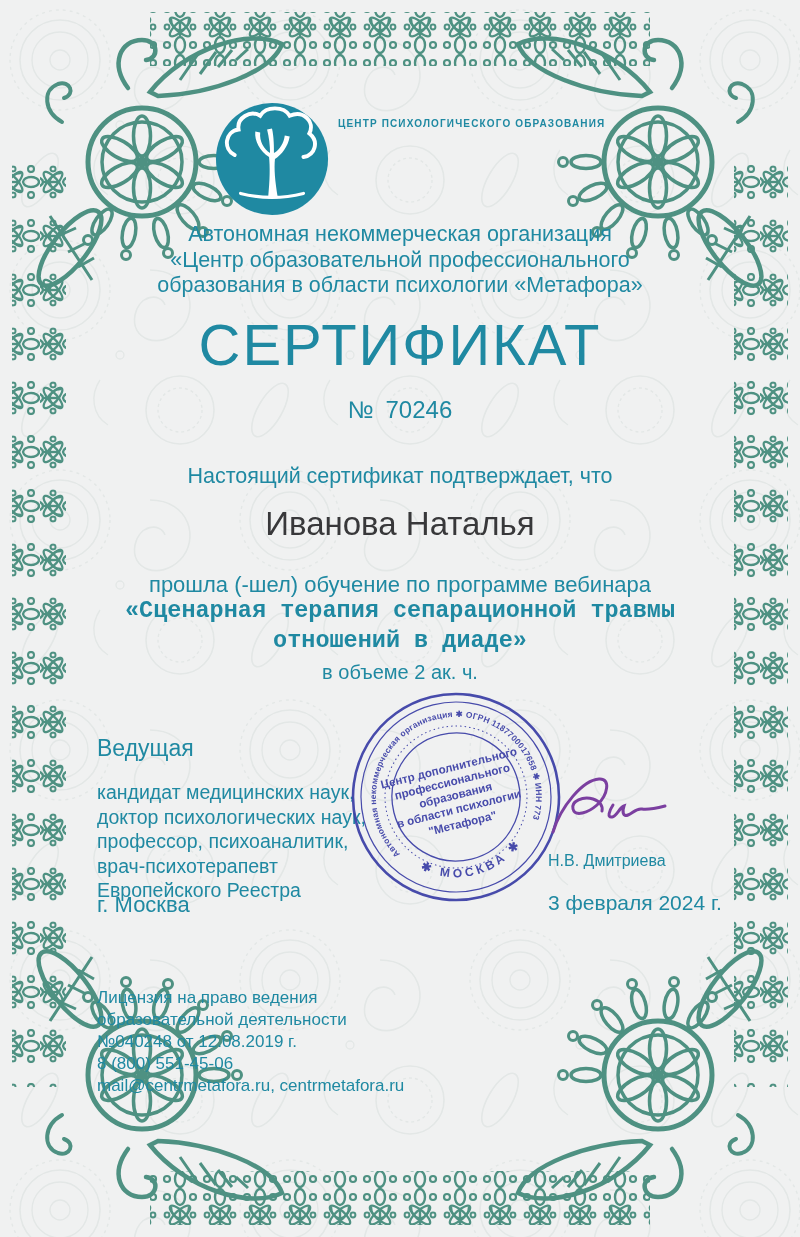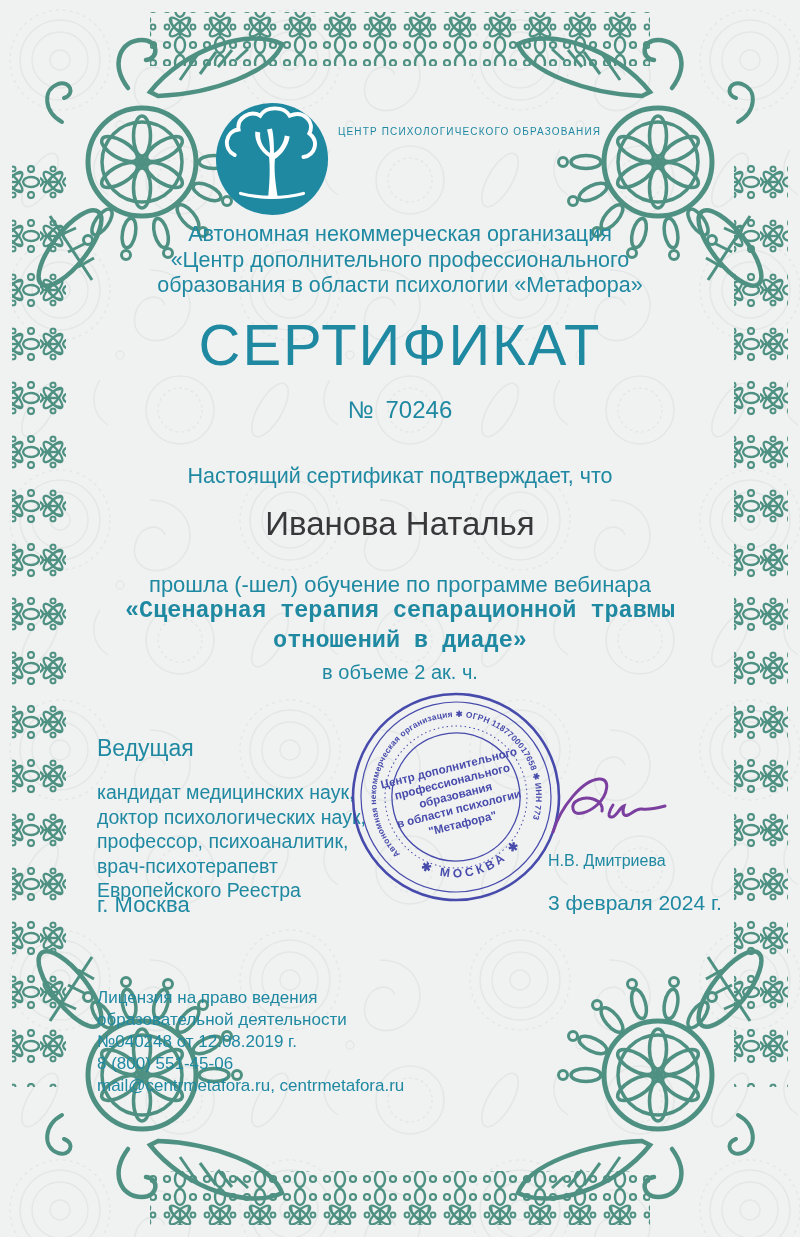--- a/index.html
+++ b/index.html
@@ -27,21 +27,21 @@
   .white-st{stroke:#ffffff; fill:none;}
   .white-f{fill:#ffffff; stroke:none;}
   .teal-f{fill:var(--teal); stroke:none;}
 
   .brand-name{
     font-family:"Liberation Serif", serif;
     font-size:40px; letter-spacing:3px; line-height:1;
     color:var(--teal); white-space:nowrap;
   }
   .brand-tagline{
-    margin-top:8px; font-size:10px; font-weight:normal; letter-spacing:1.15px;
+    font-size:10px; font-weight:bold; letter-spacing:1.15px;
     color:var(--teal); white-space:nowrap;
   }
   .org-name{top:222px; font-size:21.5px; line-height:25.5px; color:var(--teal);}
   .cert-title{top:311px; font-size:58px; letter-spacing:2px; color:var(--teal);}
   .cert-number{top:396px; font-size:24px; color:var(--teal);}
   .cert-number .num{margin-left:12px;}
   .confirm{top:464px; font-size:21.5px; color:var(--teal);}
   .recipient{top:505px; font-size:33px; font-weight:normal; color:var(--name_dark);}
   .program-intro{top:572px; font-size:22px; color:var(--teal);}
   .program-title{top:596px; font-size:23.5px; font-weight:bold; line-height:29.5px; color:var(--teal);font-family:Liberation Mono, monospace;}
@@ -155,21 +155,21 @@
     <path class="white-st" stroke-width="4" stroke-linecap="round" d="M -38 -4 C -50 -10 -48 -28 -34 -30 C -36 -42 -22 -50 -12 -44 C -6 -54 12 -54 18 -44 C 32 -50 44 -38 38 -26 C 48 -18 44 -4 32 -2"></path>
     <path class="white-f" d="M -4 40 C -2 20 -2 8 -3 -2 C -12 -8 -18 -18 -17 -28 L -12 -27 C -13 -18 -8 -10 -2 -6 C -2 -14 -3 -22 -5 -30 L 0 -31 C 2 -22 2 -12 2 -6 C 8 -10 12 -16 13 -24 L 18 -23 C 16 -12 10 -5 3 0 C 2 10 3 22 6 40 Z"></path>
     <path class="white-st" stroke-width="3.2" stroke-linecap="round" d="M -32 35 Q 0 43 32 35"></path>
   </svg>
   <div class="abs" style="left:338px; top:118px;">
     <div class="brand-tagline">ЦЕНТР ПСИХОЛОГИЧЕСКОГО ОБРАЗОВАНИЯ</div>
   </div>
 
   <div class="abs center org-name">
     <div>Автономная некоммерческая организация</div>
-    <div>«Центр дополнительного профессионального</div>
+    <div>«Центр образовательной профессионального</div>
     <div>образования в области психологии «Метафора»</div>
   </div>
 
   <div class="abs center cert-title">СЕРТИФИКАТ</div>
   <div class="abs center cert-number">
     <span>№</span><span class="num">70246</span>
   </div>
 
   <div class="abs center confirm">Настоящий сертификат подтверждает, что</div>
   <div class="abs center recipient">Иванова Наталья</div>

